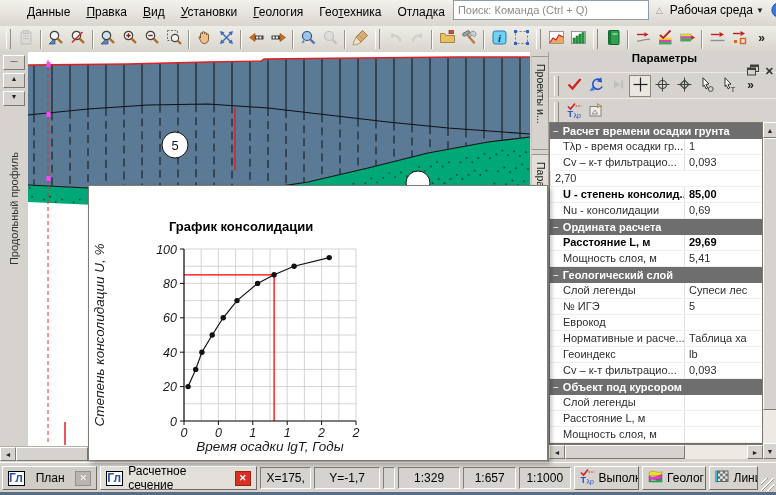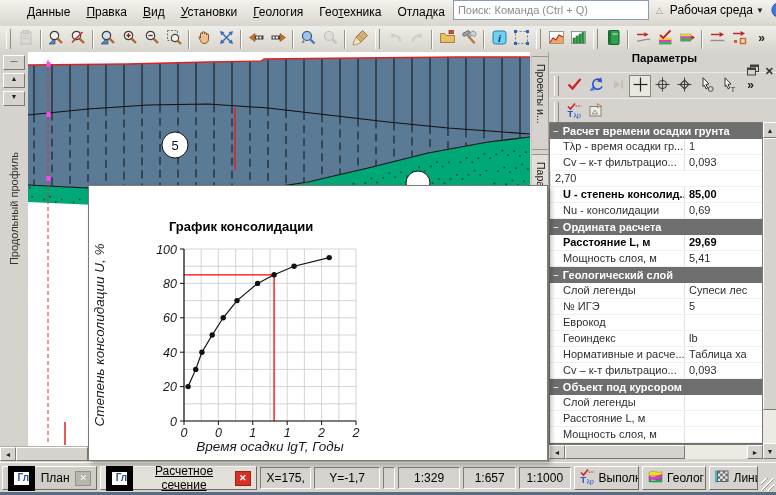--- a/index.html
+++ b/index.html
@@ -85,22 +85,22 @@
     border:1px solid;border-color:#fff #6f6c64 #6f6c64 #fff;box-sizing:border-box;}
   .stab.active{background:#e3e0d9;}
   .stab .close{width:14px;height:13px;font-size:9px;line-height:12px;text-align:center;color:#fff;
     border:1px solid #888;}
   .close.gray{background:#b8b5ae;border-color:#979289;}
   .close.red{background:#d93025;border-color:#a02015;font-weight:bold;}
   .sfield{height:22px;border:1px solid;border-color:#807d75 #fff #fff #807d75;display:flex;
     align-items:center;justify-content:center;box-sizing:border-box;background:#d6d3ce;padding:0 3px;}
   .sbtn2{height:24px;display:flex;align-items:center;gap:3px;padding:0 4px;background:#d6d3ce;
     border:1px solid;border-color:#fff #6f6c64 #6f6c64 #fff;box-sizing:border-box;white-space:nowrap;overflow:hidden;}
-  .gl-ico{width:15px;height:13px;background:#fff;border:6px solid #000000;color:#2a52a8;font-weight:bold;
-    font-size:10px;line-height:12px;text-align:right;}
+  .gl-ico{width:15px;height:13px;background:#fff;border:1px solid #000000;color:#2a52a8;font-weight:bold;
+    font-size:12px;line-height:12px;text-align:left;}
   .rgrip{margin-left:auto;width:13px;height:13px;align-self:flex-end;
     background:repeating-linear-gradient(-45deg,transparent 0 3px,#989488 3px 4px,#fff 4px 5px);}
   .bottom-edge{position:absolute;left:0;bottom:0;width:776px;height:3px;background:#5a6b85;}
 </style>
 </head>
 <body>
 
 <div class="menubar">
   <div id="menus" style="display:flex;">
       <div class="menu-item"><u>Д</u>анные</div>
@@ -727,26 +727,26 @@
       </div>
       <div class="prow">
         <div class="pcell-l">№ ИГЭ</div>
         <div class="pcell-v">5</div>
       </div>
       <div class="prow">
         <div class="pcell-l">Еврокод</div>
         <div class="pcell-v"></div>
       </div>
       <div class="prow">
+        <div class="pcell-l">Нормативные и расче...</div>
+        <div class="pcell-v">Таблица ха</div>
+      </div>
+      <div class="prow">
         <div class="pcell-l">Геоиндекс</div>
         <div class="pcell-v">lb</div>
-      </div>
-      <div class="prow">
-        <div class="pcell-l">Нормативные и расче...</div>
-        <div class="pcell-v">Таблица ха</div>
       </div>
       <div class="prow">
         <div class="pcell-l">Cv – к-т фильтрацио...</div>
         <div class="pcell-v">0,093</div>
       </div>
       <div class="psec">
         <span class="minus">−</span>
         <span>Объект под курсором</span>
       </div>
       <div class="prow">
@@ -846,21 +846,21 @@
 </div>
 
 <div class="status" id="statusbar">
     <div class="stab" style="width: 96px;">
       <span class="gl-ico">Гл</span>
       <span style="flex:1;text-align:center;">План</span>
       <span class="close gray">✕</span>
     </div>
     <div class="stab active" style="width: 158px;">
       <span class="gl-ico">Гл</span>
-      <span style="flex:1;text-align:center;text-decoration:underline;">Расчетное сечение</span>
+      <span style="flex:1;">Расчетное сечение</span>
       <span class="close red">✕</span>
     </div>
     <div class="sfield" style="width: 52px;">
       <span>X=175,</span>
     </div>
     <div class="sfield" style="width: 66px;">
       <span>Y=-1,7</span>
     </div>
     <div class="sfield" style="width: 12px;">
       <span></span>

